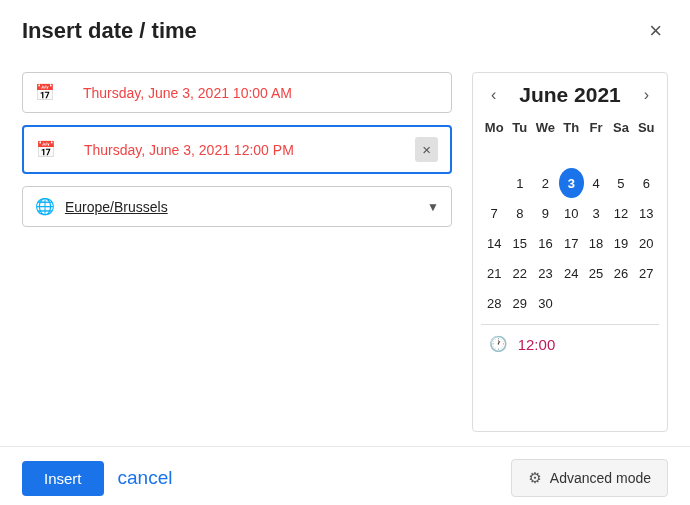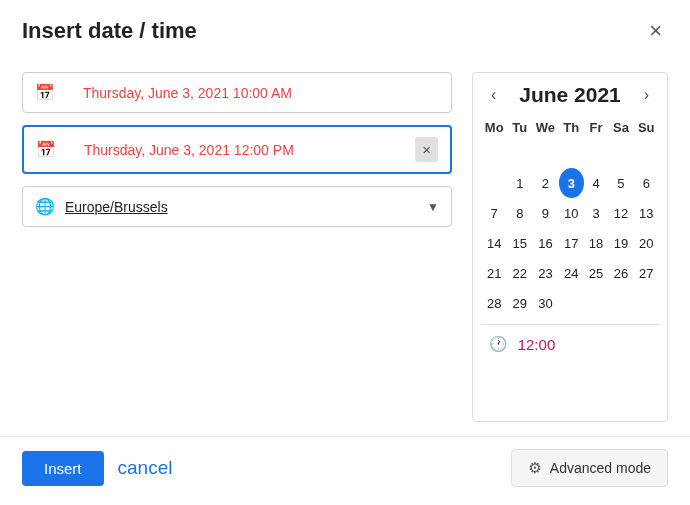--- a/index.html
+++ b/index.html
@@ -192,21 +192,21 @@
       font-size: 15px;
     }
     .time-row .time-text {
       font-size: 15px;
       color: #be185d;
     }
     .dialog-footer {
       display: flex;
       align-items: center;
       justify-content: space-between;
-      padding: 12px 22px 18px 22px;
+      padding: 12px 22px 8px 22px;
       border-top: 1px solid #e8e8e8;
       margin-top: 4px;
     }
     .footer-left {
       display: flex;
       align-items: center;
       gap: 14px;
     }
     .insert-btn {
       background: #1a73e8;

